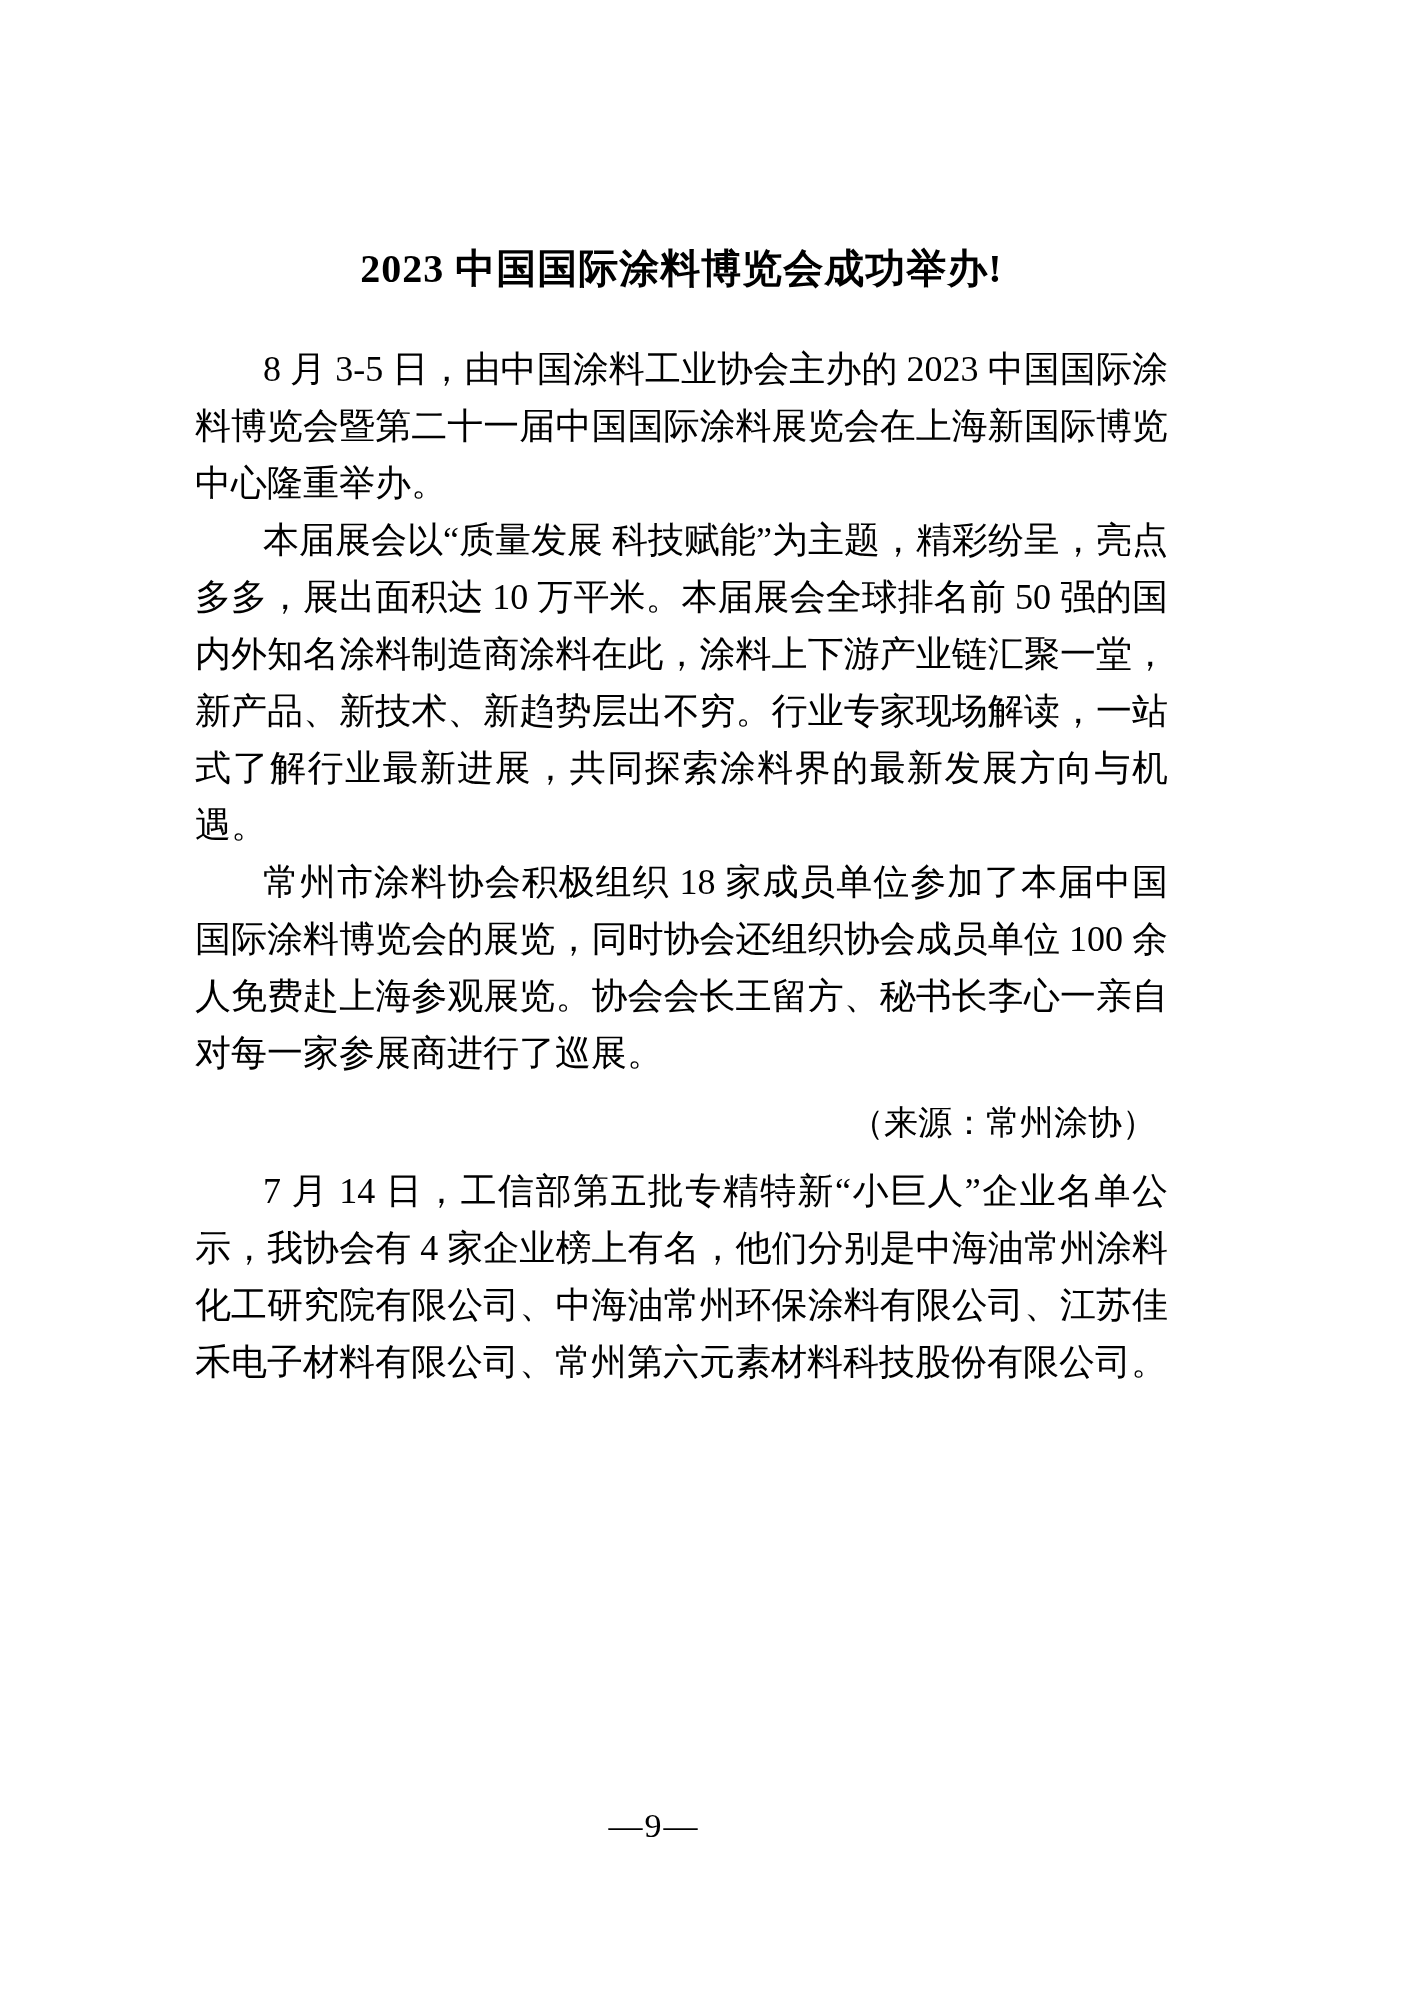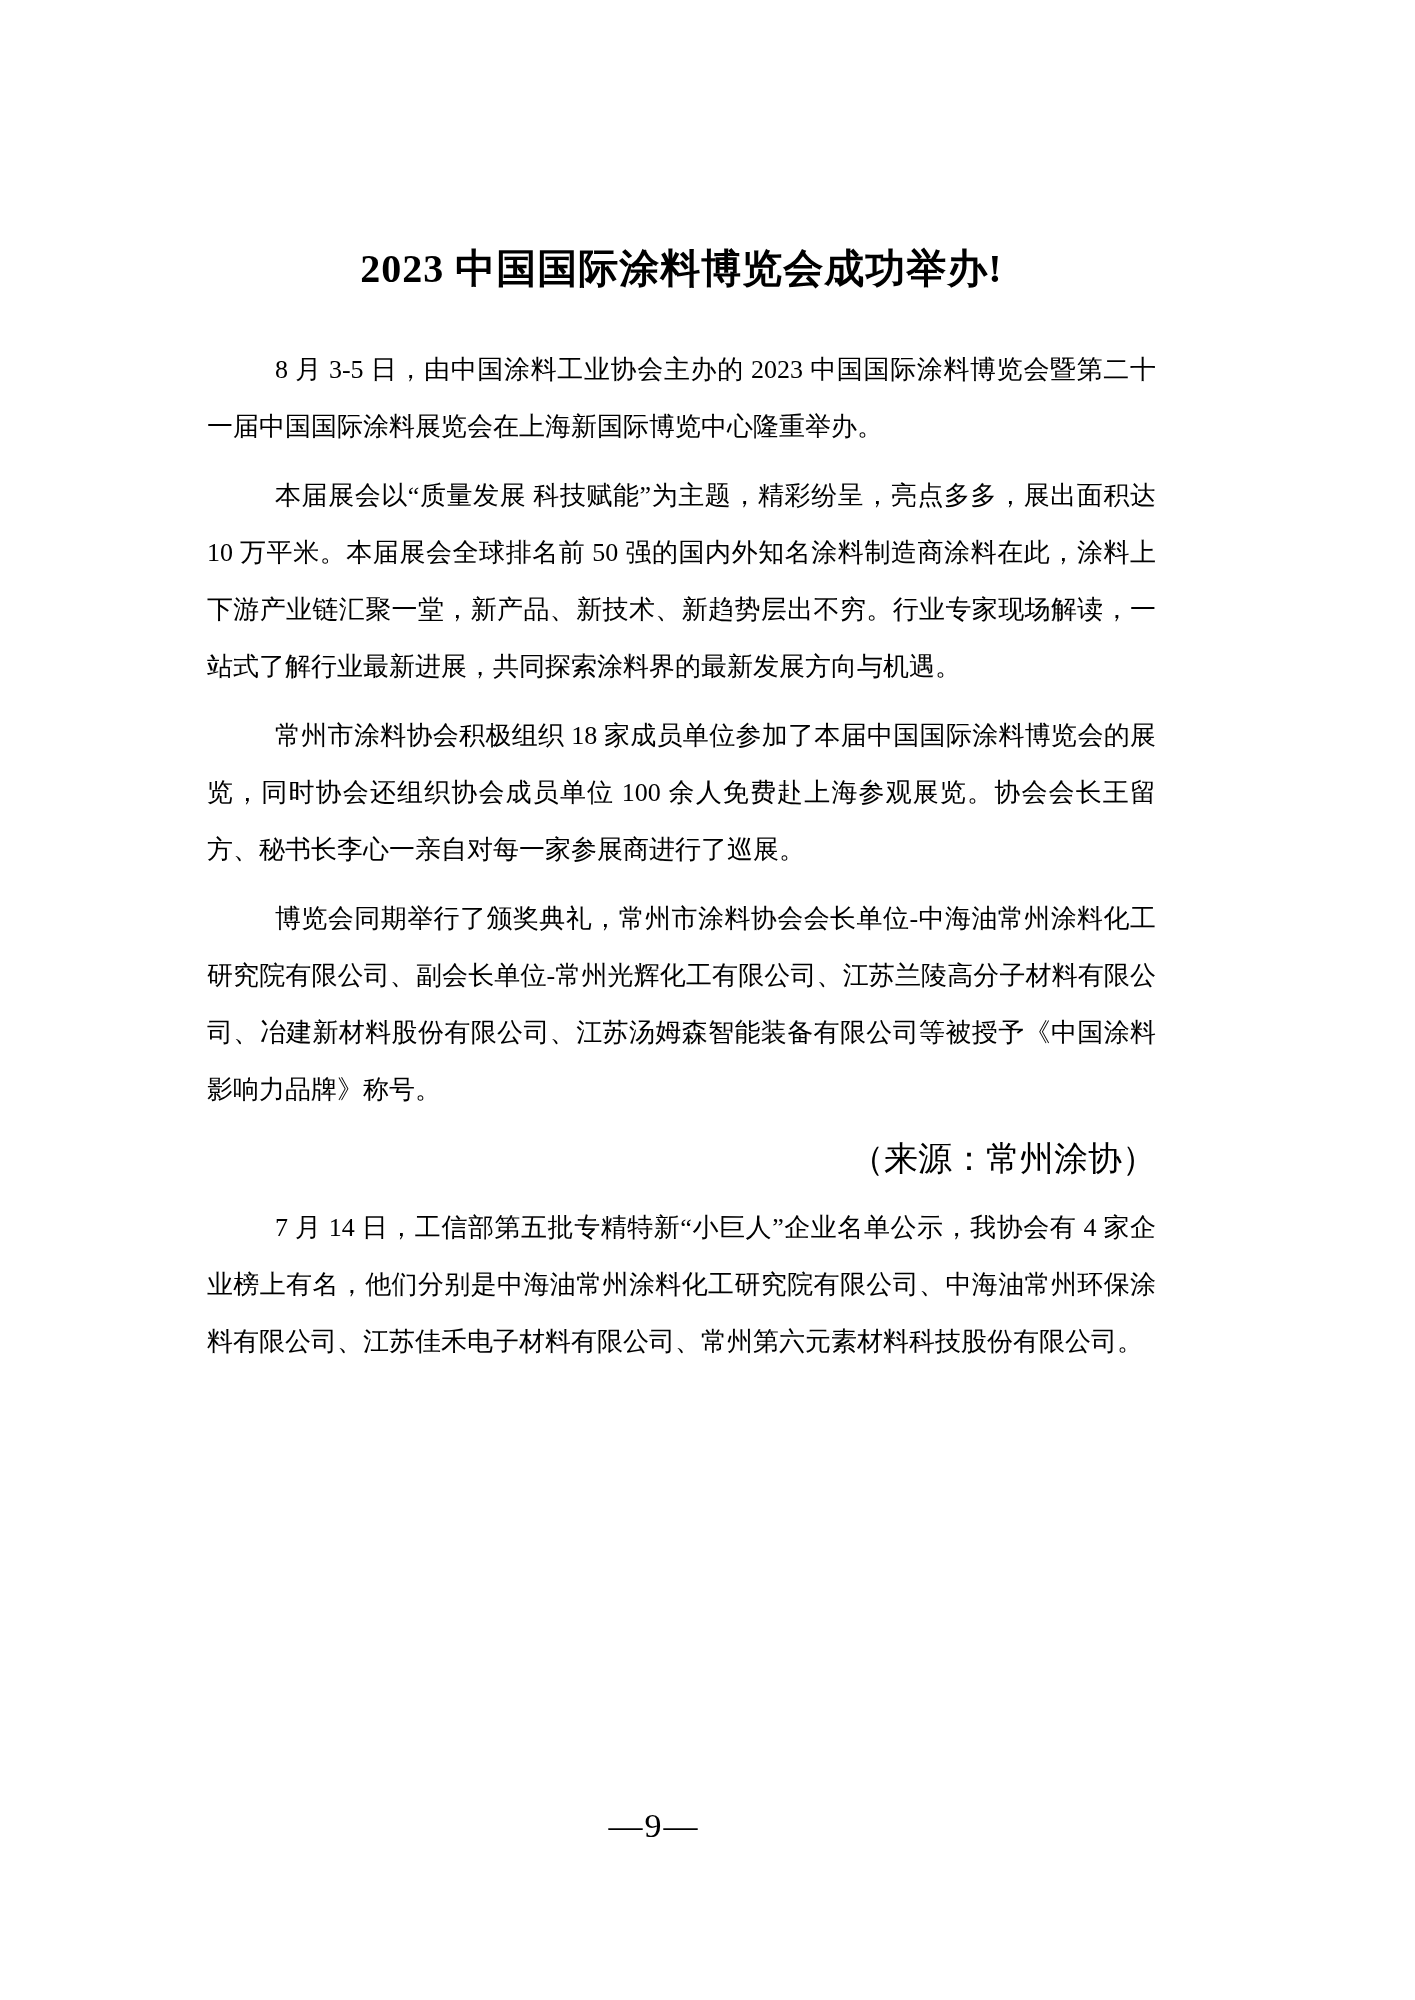--- a/index.html
+++ b/index.html
@@ -33,23 +33,23 @@
   }
   .article-title.second {
     margin: 60px 0 36px 0;
   }
   .title-underline {
     text-decoration: underline;
     text-underline-offset: 7px;
     text-decoration-thickness: 2px;
   }
   .body-par {
-    font-size: 26px;
+    font-size: 36px;
     line-height: 57px;
-    margin: 12px;
+    margin: 0;
     text-align: justify;
     text-justify: inter-ideograph;
     text-indent: 68px;
     word-break: break-all;
   }
   .source-line {
     font-size: 34px;
     line-height: 57px;
     margin: 12px;
     text-align: right;
@@ -73,21 +73,20 @@
   <div class="content">
 
     <h1 class="article-title">2023 中国国际涂料博览会成功举办!</h1>
 
     <p class="body-par">8 月 3-5 日，由中国涂料工业协会主办的 2023 中国国际涂料博览会暨第二十一届中国国际涂料展览会在上海新国际博览中心隆重举办。</p>
 
     <p class="body-par">本届展会以“质量发展 科技赋能”为主题，精彩纷呈，亮点多多，展出面积达 10 万平米。本届展会全球排名前 50 强的国内外知名涂料制造商涂料在此，涂料上下游产业链汇聚一堂，新产品、新技术、新趋势层出不穷。行业专家现场解读，一站式了解行业最新进展，共同探索涂料界的最新发展方向与机遇。</p>
 
     <p class="body-par">常州市涂料协会积极组织 18 家成员单位参加了本届中国国际涂料博览会的展览，同时协会还组织协会成员单位 100 余人免费赴上海参观展览。协会会长王留方、秘书长李心一亲自对每一家参展商进行了巡展。</p>
 
-    <p class="body-par">博览会同期举行了颁奖典礼，常州市涂料协会会长单位-中海油常州涂料化工研究院有限公司、副会长单位-常州光辉化工有限公司、江苏兰陵高分子材料有限公司、冶建新材料股份有限公司、江苏汤姆森智能装备有限公司等被授予《中国涂料影响力品牌》称号。</p>
 
     <p class="source-line">（来源：常州涂协）</p>
 
 
     <p class="body-par">7 月 14 日，工信部第五批专精特新“小巨人”企业名单公示，我协会有 4 家企业榜上有名，他们分别是中海油常州涂料化工研究院有限公司、中海油常州环保涂料有限公司、江苏佳禾电子材料有限公司、常州第六元素材料科技股份有限公司。</p>
 
 
   </div>
 
   <div class="page-number">—9—</div>

